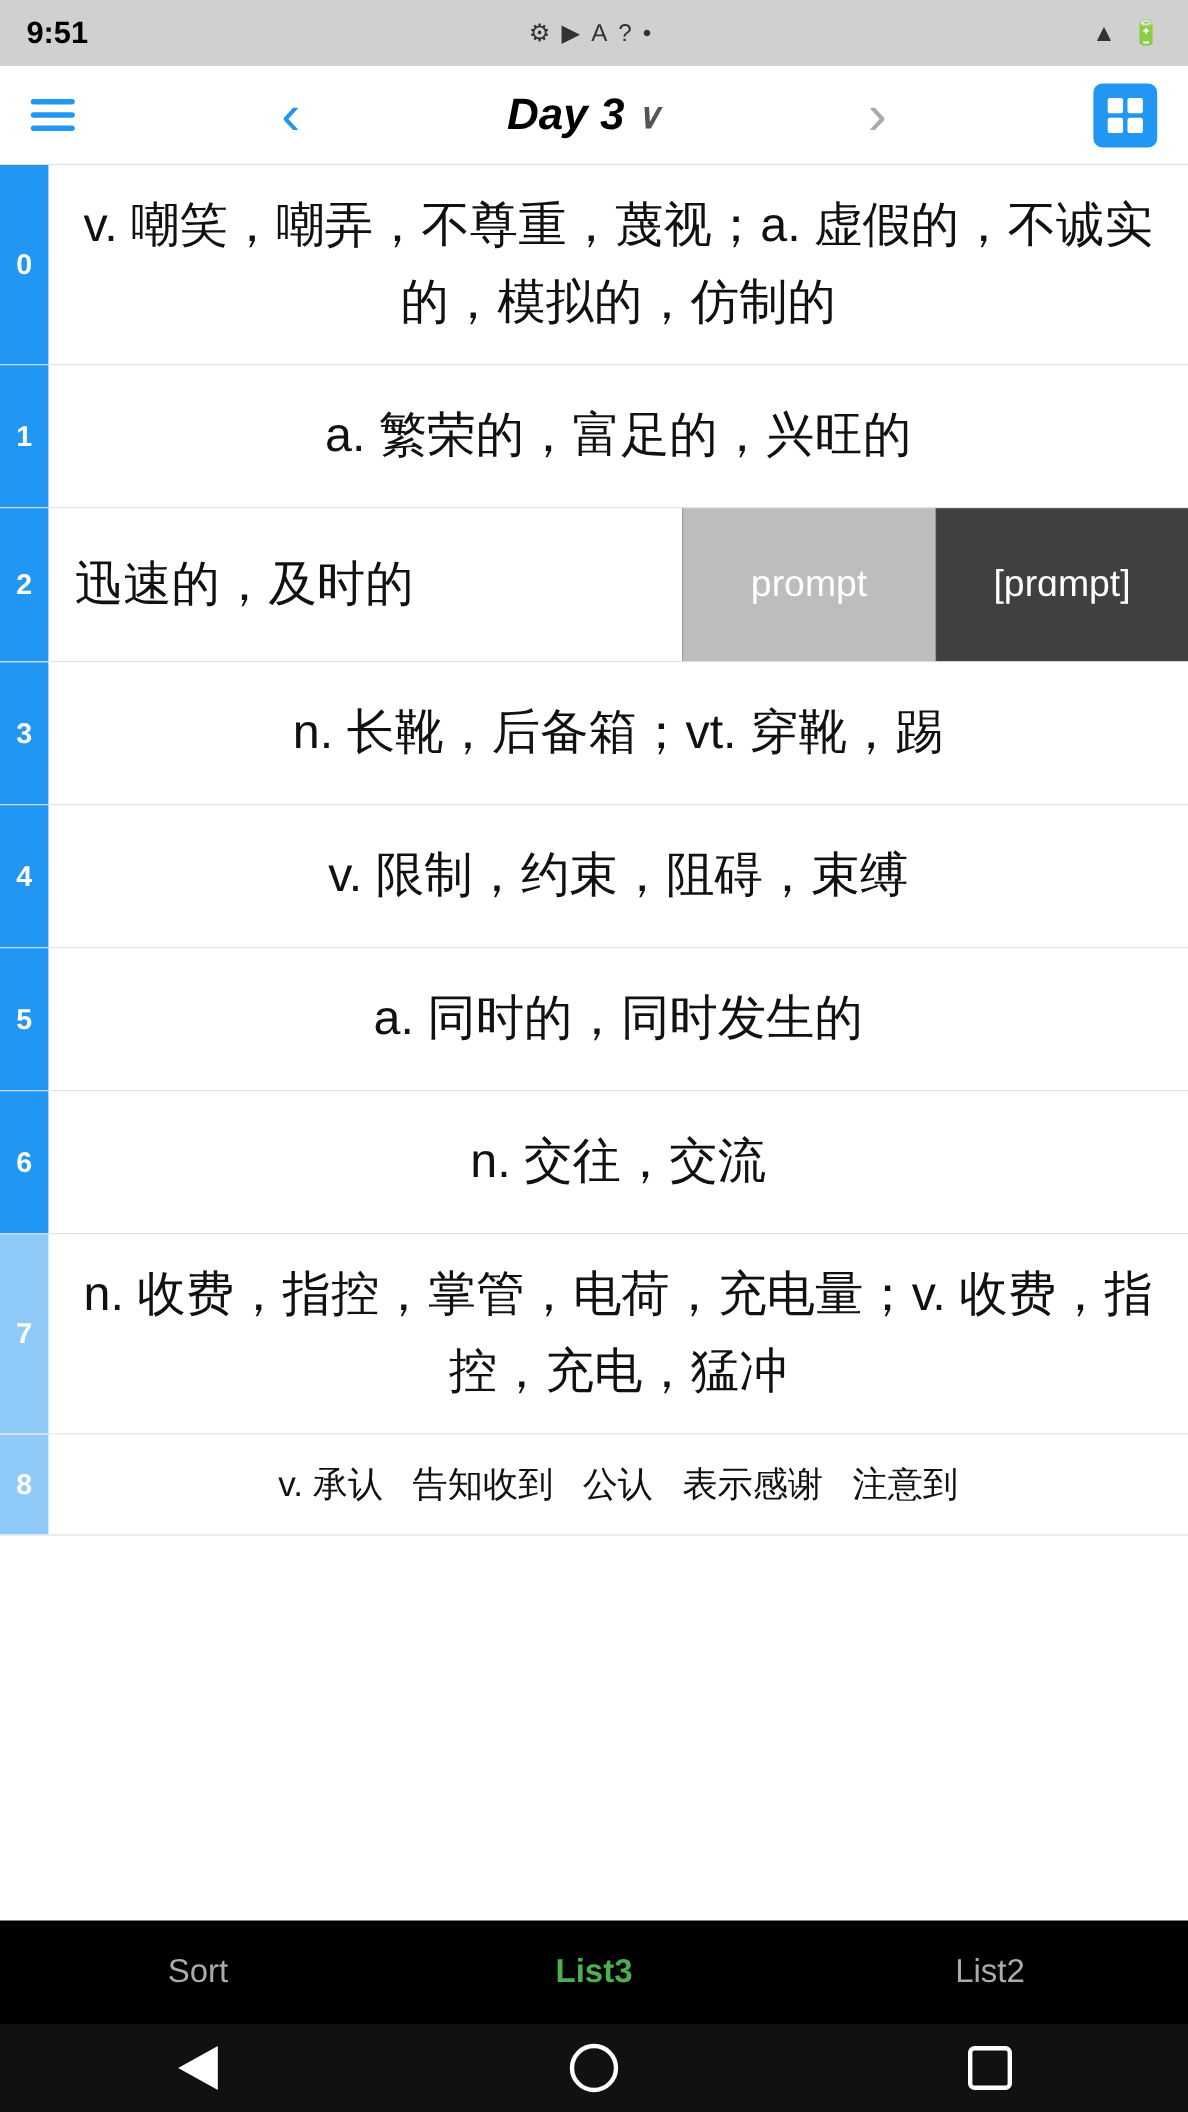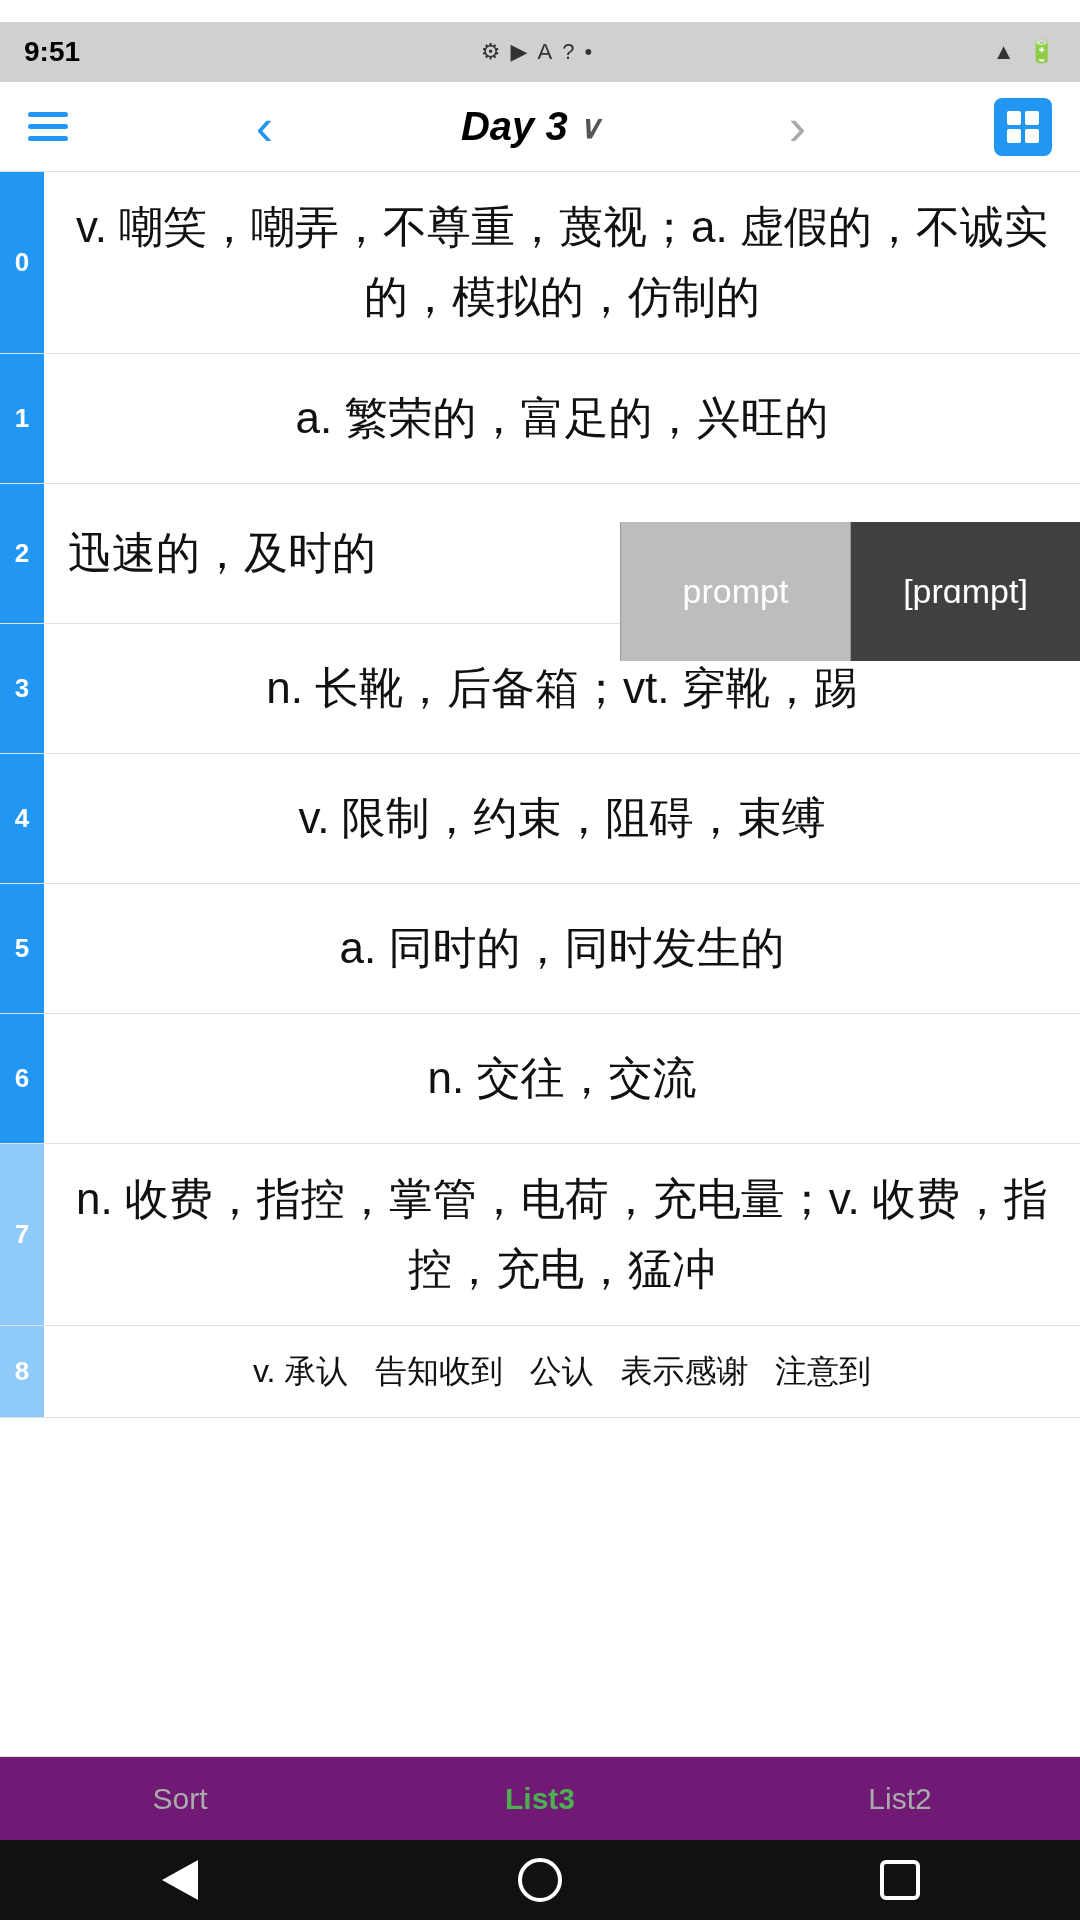--- a/index.html
+++ b/index.html
@@ -14,21 +14,20 @@
 
     
     .status-bar {
       width: 100%;
       height: 60px;
       background: #d0d0d0;
       display: flex;
       align-items: center;
       justify-content: space-between;
       padding: 0 24px;
-      margin-top: 22px;
     }
     .status-left {
       display: flex;
       align-items: center;
       gap: 12px;
       font-size: 28px;
       font-weight: bold;
       color: #000;
     }
     .status-icons {
@@ -166,21 +165,20 @@
       justify-content: flex-start;
       padding-left: 24px;
       text-align: left;
     }
     .popup-overlay {
       position: absolute;
       right: 0;
       top: 0;
       display: flex;
       height: 100%;
-      margin-top: 38px;
     }
     .popup-cell {
       width: 230px;
       display: flex;
       align-items: center;
       justify-content: center;
       background: #bdbdbd;
       border-left: 1px solid #999;
       font-size: 34px;
       color: #fff;
@@ -204,22 +202,22 @@
       gap: 30px;
       flex-wrap: wrap;
     }
 
     
     .bottom-tabs {
       position: fixed;
       bottom: 80px;
       left: 0;
       width: 1080px;
-      height: 84px;
-      background: #701a75;
+      height: 95px;
+      background: #000000;
       border-top: 1px solid #ddd;
       display: flex;
       align-items: center;
     }
     .tab-item {
       flex: 1;
       display: flex;
       flex-direction: column;
       align-items: center;
       justify-content: center;

